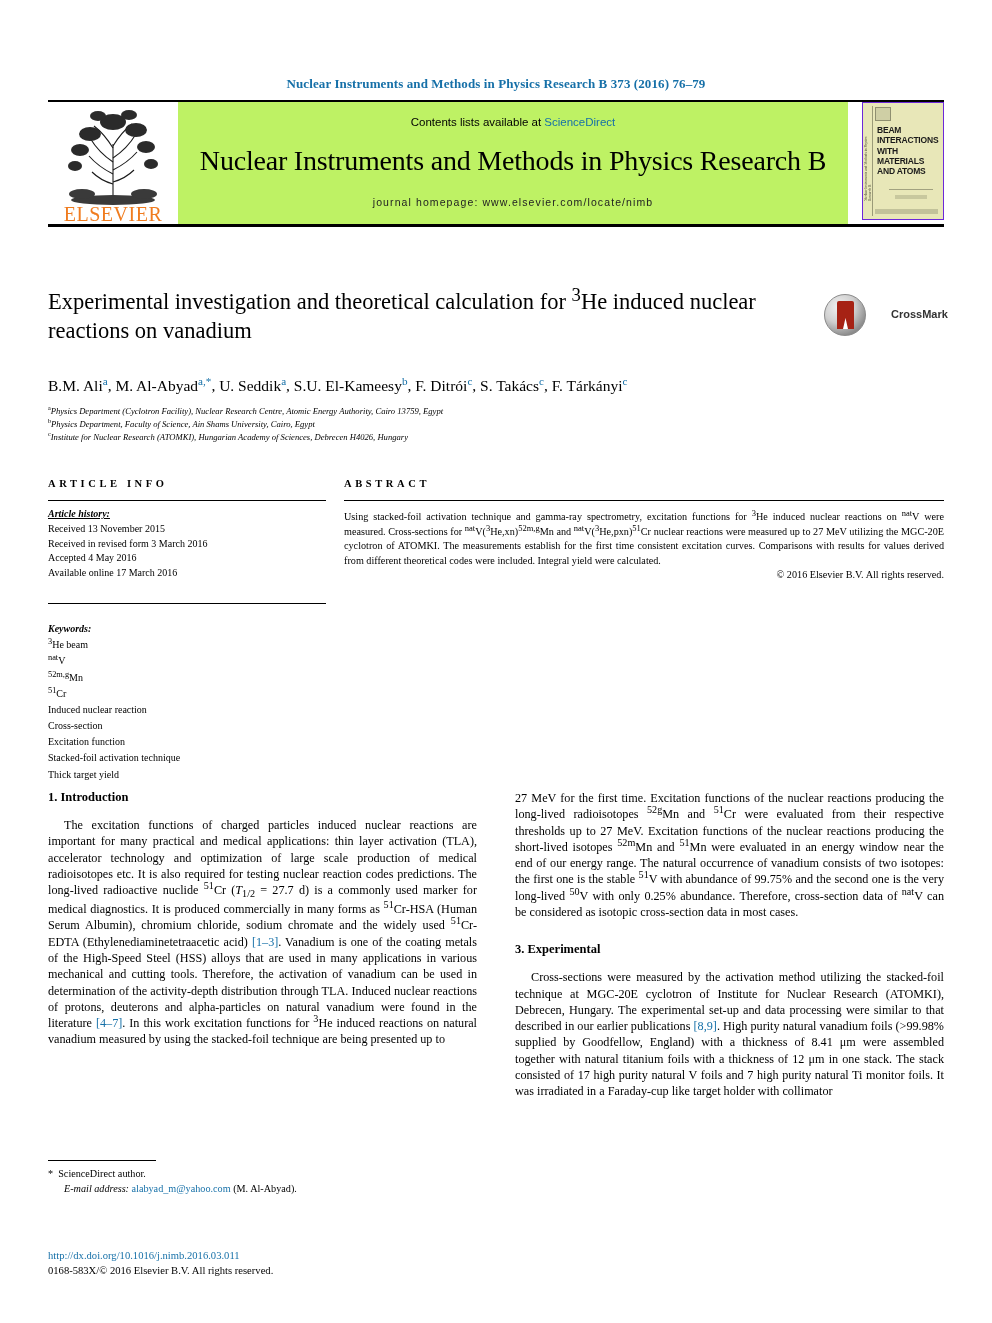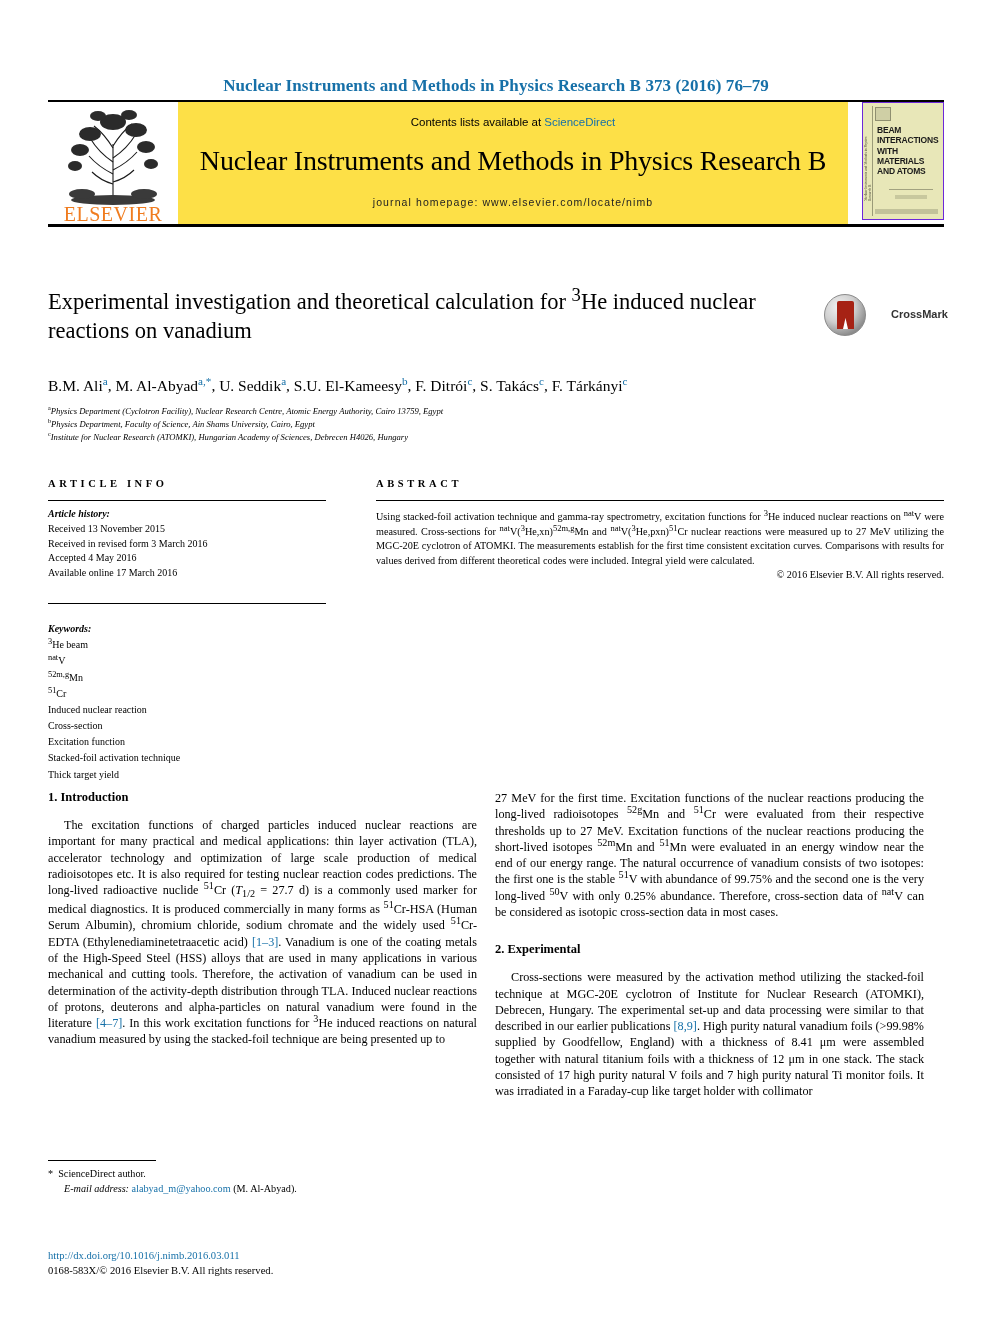--- a/index.html
+++ b/index.html
@@ -21,21 +21,21 @@
     left: 0; top: 0;
     width: 992px;
     height: 1323px;
   }
 
   
   .runhead {
     position: absolute;
     top: 76px; left: 0; width: 992px;
     text-align: center;
-    font-size: 17px;
+    font-size: 13px;
     font-weight: bold;
     color: #1670a8;
     letter-spacing: 0.1px;
   }
 
   
   .masthead {
     position: absolute;
     top: 100px; left: 48px;
     width: 896px;
@@ -51,21 +51,21 @@
     margin-top: 0px;
     height: 122px;
   }
   .mh-logo {
     width: 130px;
     flex: 0 0 130px;
     position: relative;
   }
   .mh-center {
     flex: 1 1 auto;
-    background: #fde047;
+    background: #bef264;
     position: relative;
   }
   .mh-cover {
     width: 82px;
     flex: 0 0 82px;
     margin-left: 14px;
     position: relative;
   }
   .contents-line {
     text-align: center;
@@ -225,40 +225,40 @@
     font-family: "Liberation Serif", serif;
     font-style: italic;
     font-size: 8.6px;
     line-height: 1.52;
     color: #000;
   }
   .aff sup { color: #000; font-style: normal; }
 
   
   .infoabs { position: absolute; top: 478px; left: 48px; width: 896px; }
-  .ia-row { display: flex; gap: 32px; }
+  .ia-row { display: flex; }
   .ia-left { width: 278px; flex: 0 0 278px; }
   .ia-right { flex: 1 1 auto; margin-left: 18px; }
 
   .sect-head {
     font-family: "Liberation Serif", serif;
     font-weight: bold;
     font-size: 10.5px;
     letter-spacing: 3.6px;
     color: #000;
   }
   .hrule { border-top: 1px solid #000; margin-top: 11px; }
 
   .hist {
     margin-top: 6px;
     font-family: "Liberation Serif", serif;
     font-size: 10px;
     line-height: 1.48;
   }
-  .hist .ital { font-style: italic; font-weight: bold; }
+  .hist .ital { font-style: italic; font-weight: bold; text-decoration: underline; }
   .kw-block { margin-top: 22px; }
   .kw-rule { border-top: 1.4px solid #000; }
   .kw-list {
     margin-top: 17px;
     font-family: "Liberation Serif", serif;
     font-size: 10px;
     line-height: 1.62;
   }
   .kw-list .kw-title { font-style: italic; font-weight: bold; }
 
@@ -275,21 +275,21 @@
     font-family: "Liberation Serif", serif;
     font-size: 10.2px;
   }
 
   
   .cols {
     position: absolute;
     top: 790px; left: 48px;
     width: 896px;
     display: flex;
-    gap: 18px;
+    gap: 38px;
   }
   .col { width: 429px; }
   .h2 {
     font-family: "Liberation Serif", serif;
     font-weight: bold;
     font-size: 12.5px;
     margin: 0 0 12px 0;
   }
   .h2.spaced { margin-top: 22px; }
   p.body {
@@ -462,21 +462,21 @@
   <div class="cols">
 
     <div class="col">
       <div class="h2">1. Introduction</div>
       <p class="body">The excitation functions of charged particles induced nuclear reactions are important for many practical and medical applications: thin layer activation (TLA), accelerator technology and optimization of large scale production of medical radioisotopes etc. It is also required for testing nuclear reaction codes predictions. The long-lived radioactive nuclide <sup>51</sup>Cr (<i>T</i><sub>1/2</sub> = 27.7 d) is a commonly used marker for medical diagnostics. It is produced commercially in many forms as <sup>51</sup>Cr-HSA (Human Serum Albumin), chromium chloride, sodium chromate and the widely used <sup>51</sup>Cr-EDTA (Ethylenediaminetetraacetic acid) <span class="ref">[1–3]</span>. Vanadium is one of the coating metals of the High-Speed Steel (HSS) alloys that are used in many applications in various mechanical and cutting tools. Therefore, the activation of vanadium can be used in determination of the activity-depth distribution through TLA. Induced nuclear reactions of protons, deuterons and alpha-particles on natural vanadium were found in the literature <span class="ref">[4–7]</span>. In this work excitation functions for <sup>3</sup>He induced reactions on natural vanadium measured by using the stacked-foil technique are being presented up to</p>
     </div>
 
     <div class="col">
       <p class="body noindent">27 MeV for the first time. Excitation functions of the nuclear reactions producing the long-lived radioisotopes <sup>52g</sup>Mn and <sup>51</sup>Cr were evaluated from their respective thresholds up to 27 MeV. Excitation functions of the nuclear reactions producing the short-lived isotopes <sup>52m</sup>Mn and <sup>51</sup>Mn were evaluated in an energy window near the end of our energy range. The natural occurrence of vanadium consists of two isotopes: the first one is the stable <sup>51</sup>V with abundance of 99.75% and the second one is the very long-lived <sup>50</sup>V with only 0.25% abundance. Therefore, cross-section data of <sup>nat</sup>V can be considered as isotopic cross-section data in most cases.</p>
 
-      <div class="h2 spaced">2. Experimental</div>
+      <div class="h2 spaced">3. Experimental</div>
       <p class="body">Cross-sections were measured by the activation method utilizing the stacked-foil technique at MGC-20E cyclotron of Institute for Nuclear Research (ATOMKI), Debrecen, Hungary. The experimental set-up and data processing were similar to that described in our earlier publications <span class="ref">[8,9]</span>. High purity natural vanadium foils (&gt;99.98% supplied by Goodfellow, England) with a thickness of 8.41 μm were assembled together with natural titanium foils with a thickness of 12 μm in one stack. The stack consisted of 17 high purity natural V foils and 7 high purity natural Ti monitor foils. It was irradiated in a Faraday-cup like target holder with collimator</p>
     </div>
 
   </div>
 
   <div class="footnote">
     <div class="fn-rule"></div>
     <div class="fn-text">
       <div><span>*</span>&nbsp; <span>ScienceDirect author.</span></div>
       <div class="fn-indent"><span class="ital">E-mail address:</span> <span class="doi">alabyad_m@yahoo.com</span> <span>(M. Al-Abyad).</span></div>

